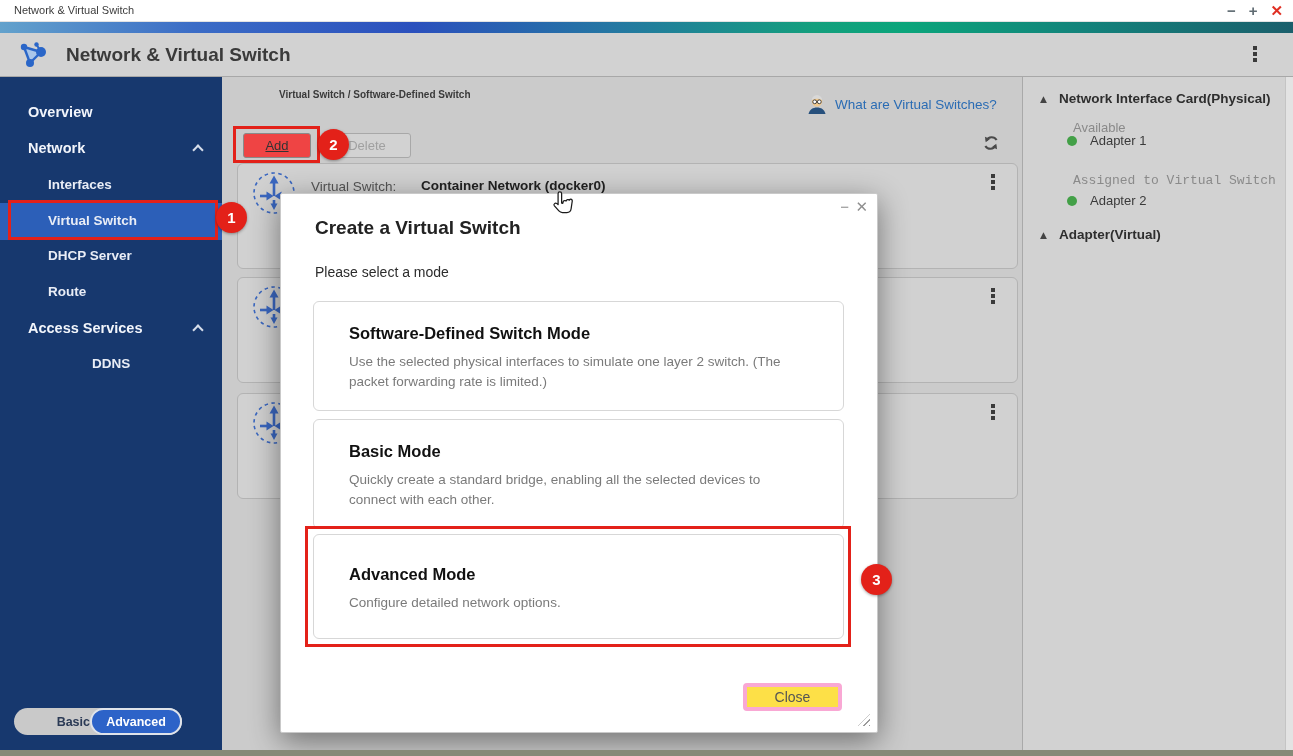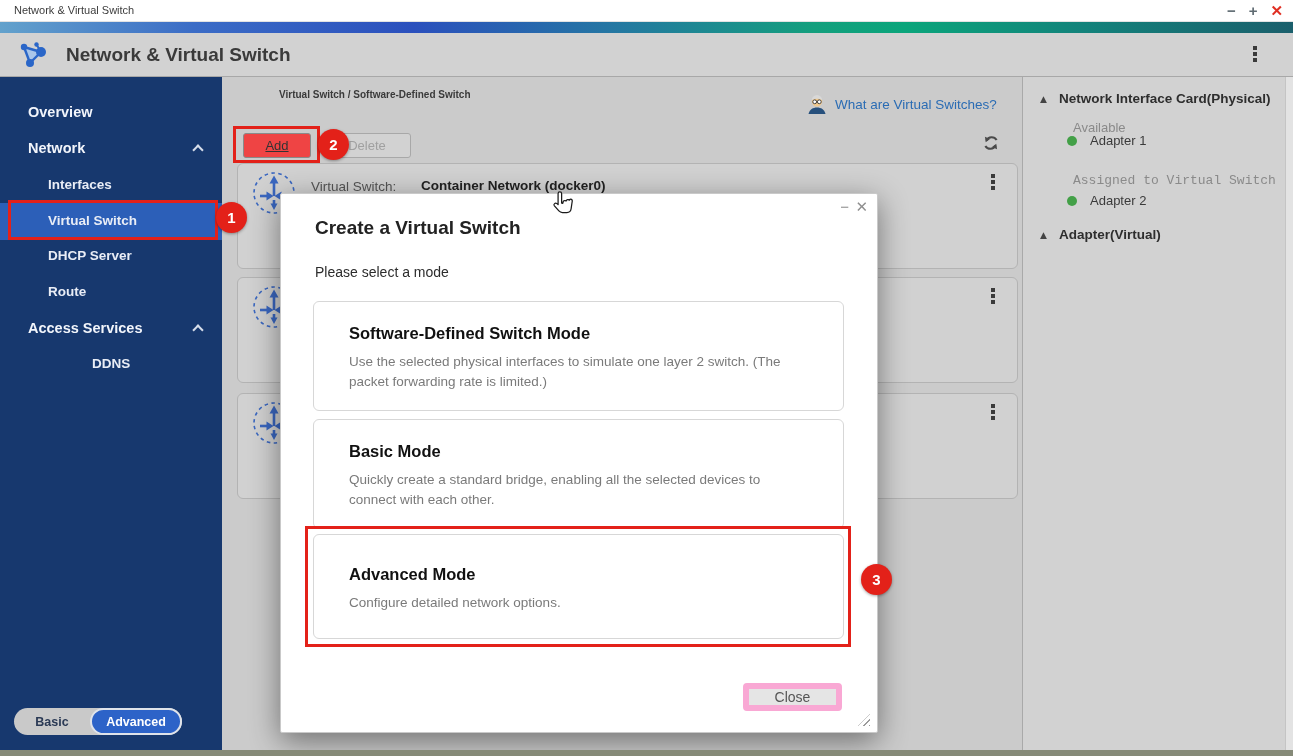--- a/index.html
+++ b/index.html
@@ -28,21 +28,21 @@
   
   .sidebar { position:absolute; left:0; top:77px; width:222px; height:673px; background:#17386e; z-index:3; }
   .side-item { position:absolute; left:0; width:100%; color:#f2f5fb; cursor:pointer; }
   .side-item .lbl { position:absolute; }
   .grp { font-size:14.5px; font-weight:bold; }
   .sub { font-size:13.5px; font-weight:bold; color:#e9edf6; }
   .chev { position:absolute; right:20px; top:6px; width:8px; height:8px; border-left:2px solid #d7deeb; border-top:2px solid #d7deeb; transform:rotate(45deg); }
   .side-sel { position:absolute; left:0; top:126px; width:100%; height:37px; background:#2c5fb8; }
 
   .mode-toggle { position:absolute; left:14px; top:631px; width:168px; height:27px; background:#c9c9c9; border-radius:14px; display:flex; align-items:center; }
-  .mode-basic { flex:1; text-align:center; font-size:12.5px; font-weight:bold; color:#2b3a55; cursor:pointer; }
+  .mode-basic { flex:1; text-align:right; font-size:12.5px; font-weight:bold; color:#2b3a55; cursor:pointer; }
   .mode-adv { width:92px; height:27px; background:#2d63c8; border:2px solid #dfe3ea; border-radius:14px; color:#fff; font-size:12.5px; font-weight:bold; display:flex; align-items:center; justify-content:center; cursor:pointer; }
 
   
   .main { position:absolute; left:222px; top:77px; width:800px; height:673px; background:#cbcbcb; z-index:1; }
   .main-title { position:absolute; left:15px; top:12px; font-size:10px; font-weight:bold; color:#3a3a3a;margin-left:42px; }
   .help-link { position:absolute; left:584px; top:16px; display:flex; align-items:center; gap:7px; cursor:pointer; }
   .help-link span { font-size:13.5px; color:#2a6cb4; }
   .btn { position:absolute; height:25px; border-radius:3px; font-size:13px; display:flex; align-items:center; justify-content:center; cursor:pointer; }
   .btn-add { left:21px; top:56px; width:68px; background:#ef4444; border:1px solid #8a8a8a; color:#333;text-decoration:underline; }
   .btn-del { left:101px; top:56px; width:88px; background:#d2d2d2; border:1px solid #a8a8a8; color:#a0a0a0; cursor:default; }
@@ -68,21 +68,21 @@
   
   .modal { position:absolute; left:280px; top:193px; width:598px; height:540px; background:#fff; border:1px solid #c9c9c9; border-radius:2px; box-shadow:0 8px 30px rgba(0,0,0,0.45); z-index:5; }
   .modal-ctrl { position:absolute; top:4px; font-size:15px; color:#8f8f8f; cursor:pointer; line-height:18px; }
   .modal-min { right:28px; }
   .modal-x { right:9px; }
   .modal-title { position:absolute; left:34px; top:23px; font-size:19px; font-weight:bold; color:#222; }
   .modal-sub { position:absolute; left:34px; top:70px; font-size:14px; font-weight:normal; color:#2c2c2c; }
   .mode-card { position:absolute; left:32px; width:531px; background:#fff; border:1px solid #d7d7d7; border-radius:6px; cursor:pointer;text-decoration:underline; }
   .mode-card h3 { position:absolute; left:35px; font-size:16.5px; color:#111; }
   .mode-card p { position:absolute; left:35px; width:445px; font-size:13.5px; color:#7a7a7a; line-height:20px; }
-  .btn-close { position:absolute; left:462px; top:489px; width:99px; height:28px; background:#e5e5e5; border:6px solid #f9a8d4; border-radius:4px; font-size:14px; color:#555; display:flex; align-items:center; justify-content:center; cursor:pointer; }
+  .btn-close { position:absolute; left:462px; top:489px; width:99px; height:28px; background:#fde047; border:4px solid #f9a8d4; border-radius:4px; font-size:14px; color:#555; display:flex; align-items:center; justify-content:center; cursor:pointer; }
   .resize-grip { position:absolute; right:7px; bottom:6px; width:12px; height:12px; cursor:nwse-resize;
     background:repeating-linear-gradient(135deg,#9a9a9a 0 1px,transparent 1px 4px); clip-path:polygon(100% 0,100% 100%,0 100%); }
 
   
   .anno-box { position:absolute; border:3px solid #e32119; z-index:10; pointer-events:none; }
   .anno-badge { position:absolute; width:31px; height:31px; border-radius:50%; background:#e32119; color:#fff; font-size:15px; font-weight:bold; display:flex; align-items:center; justify-content:center; z-index:10; box-shadow:0 1px 3px rgba(0,0,0,0.35); }
   .cursor { position:absolute; left:549px; top:189px; z-index:12; pointer-events:none; }
 
   
   .bottombar { position:absolute; left:0; bottom:0; width:100%; height:6px; background:#868a78; z-index:6; }

